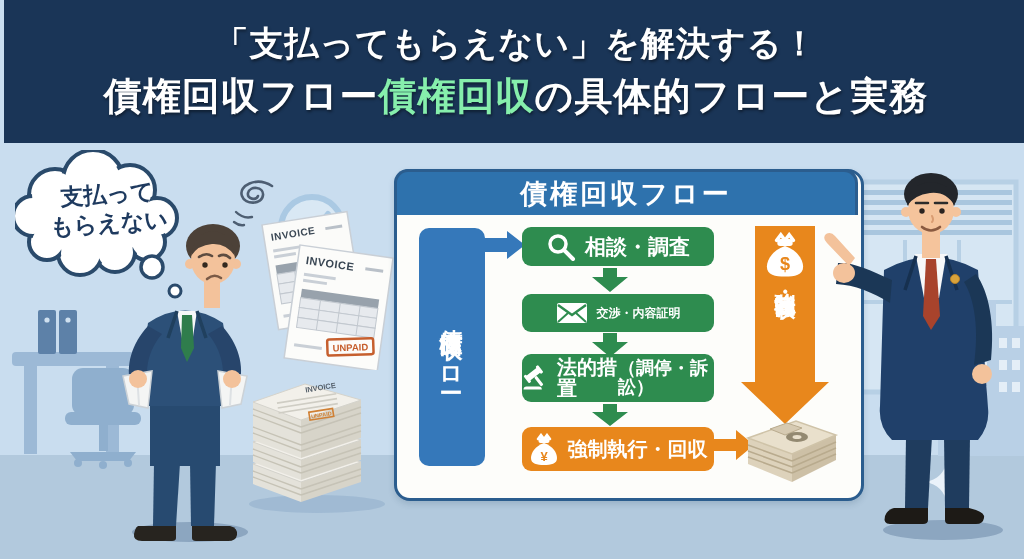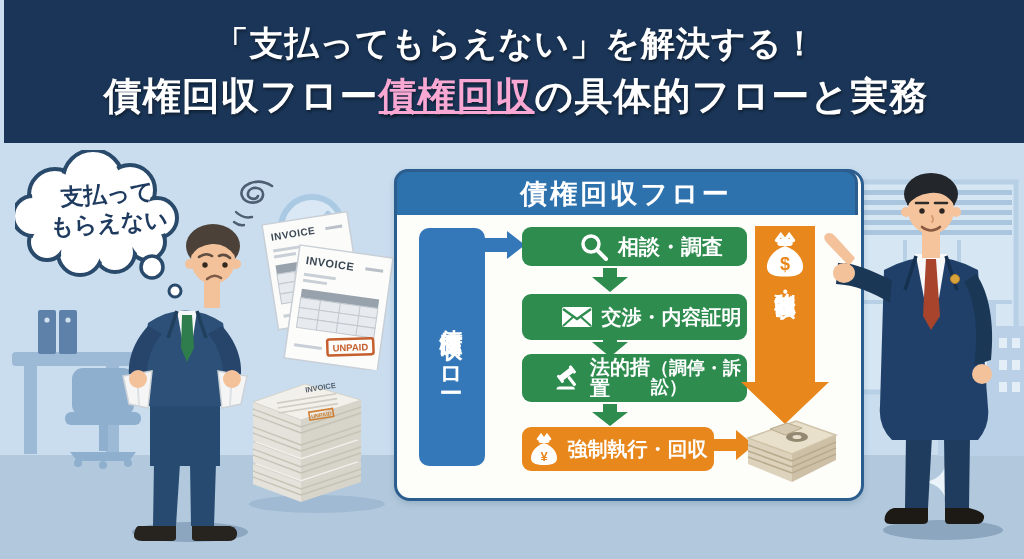--- a/index.html
+++ b/index.html
@@ -13,21 +13,21 @@
     position:absolute;left:4px;top:0;width:1024px;height:143px;
     background:#1a3557;
     display:flex;flex-direction:column;justify-content:center;align-items:center;gap:4px;
   }
   .banner-line{
     color:#ffffff;font-weight:800;white-space:nowrap;
     text-shadow:1px 2px 3px rgba(0,0,0,.45);letter-spacing:1px;
   }
   #banner-line1{font-size:34px;}
   #banner-line2{font-size:38px;}
-  #banner-line2 .hl{color:#f9a8d4;text-decoration:underline;}
+  #banner-line2 .hl{color:#86efac;}
   
   #floor{position:absolute;left:0;top:455px;width:1024px;height:104px;background:#b2c9dd;}
   
   .abs{position:absolute;}
   
   #bubble-text{
     position:absolute;left:40px;top:176px;width:136px;height:66px;
     display:flex;flex-direction:column;justify-content:center;align-items:center;
     color:#1e3a5f;font-weight:800;font-size:23px;line-height:1.25;
     transform:rotate(-4deg);white-space:nowrap;z-index:4;
@@ -55,24 +55,24 @@
     writing-mode:vertical-rl;text-orientation:upright;
     color:#fff;font-weight:800;white-space:nowrap;
   }
   #flow-bar .v-label{font-size:23px;letter-spacing:3px;}
   
   .step{
     position:absolute;left:522px;width:192px;z-index:7;border-radius:9px;
     display:flex;align-items:center;justify-content:center;gap:9px;
     color:#fff;font-weight:800;
   }
-  .step-green{background:#2e8c4f;padding-left:33px;}
+  .step-green{background:#2e8c4f;}
   .step-orange{background:#e8871c;}
   #step1{top:227px;height:39px;font-size:21px;}
-  #step2{top:294px;height:46px;font-size:20px;}
+  #step2{top:294px;height:38px;font-size:12px;}
   #step3{top:354px;height:48px;font-size:20px;}
   #step4{top:427px;height:44px;font-size:20px;}
   .step .txtcol{display:flex;align-items:center;line-height:1.05;}
   .step .sub{font-size:18px;font-weight:700;}
   .arrow-abs{position:absolute;z-index:7;}
   
   #result-arrow{position:absolute;left:741px;top:226px;width:88px;height:198px;z-index:7;}
   #result-label{
     position:absolute;left:741px;top:276px;width:88px;height:146px;z-index:8;
     display:flex;align-items:flex-start;justify-content:center;

